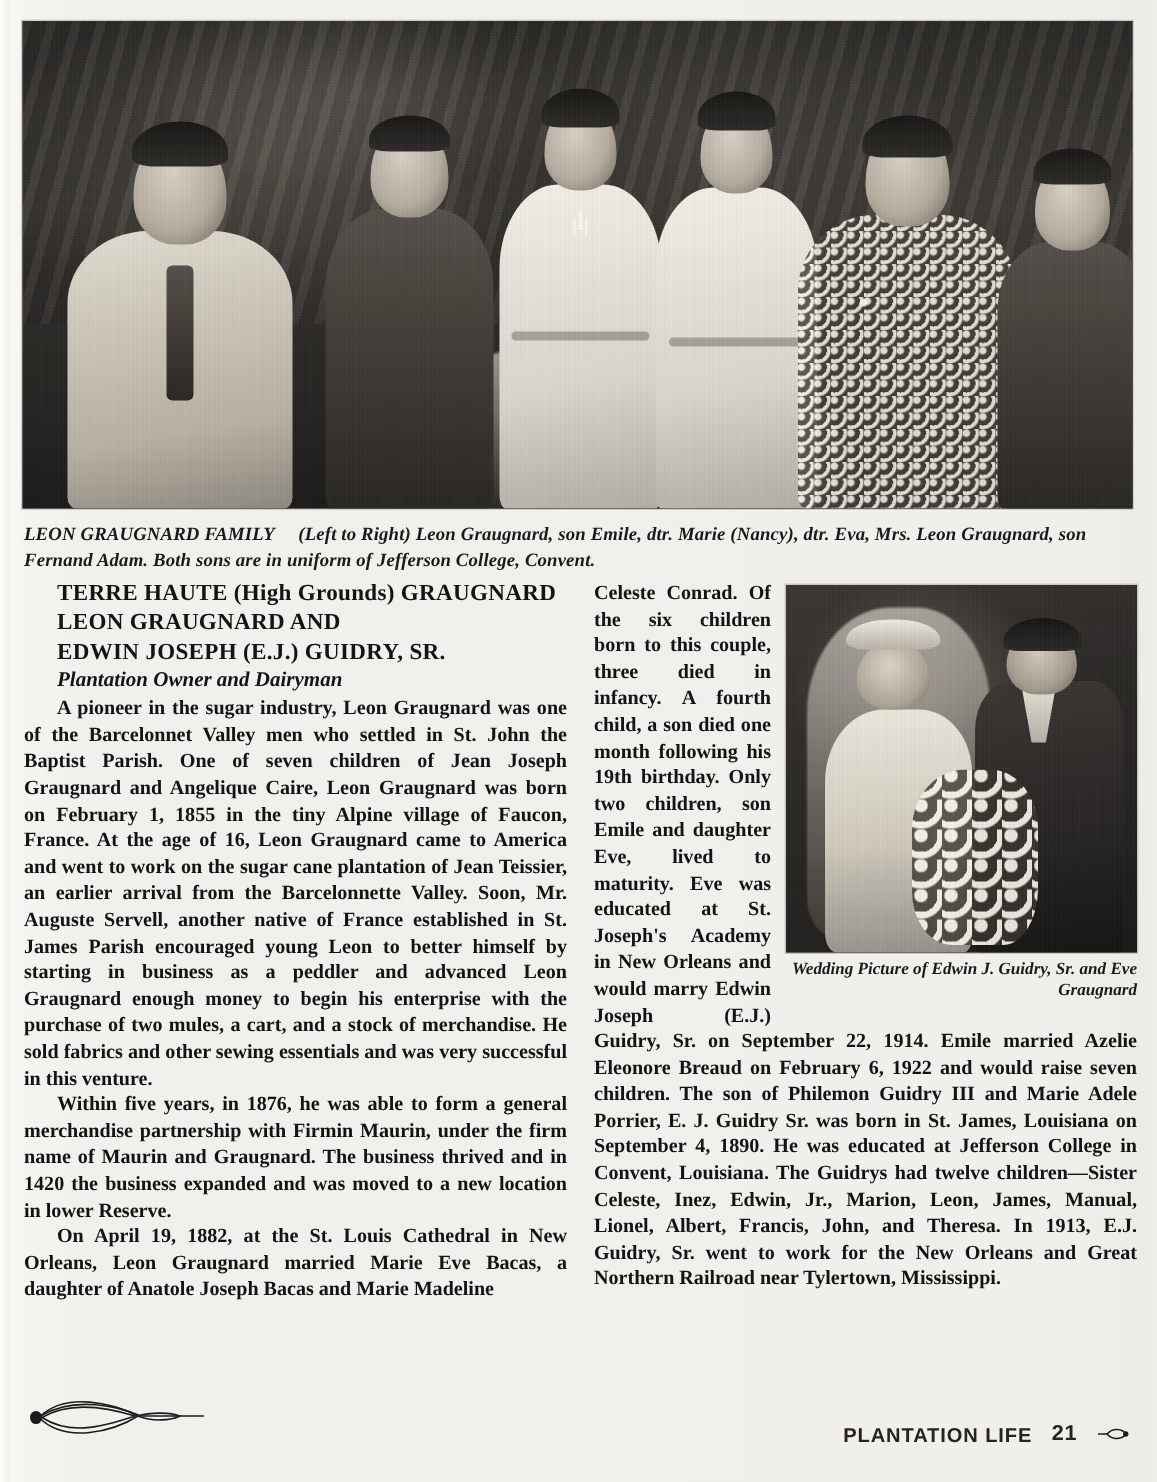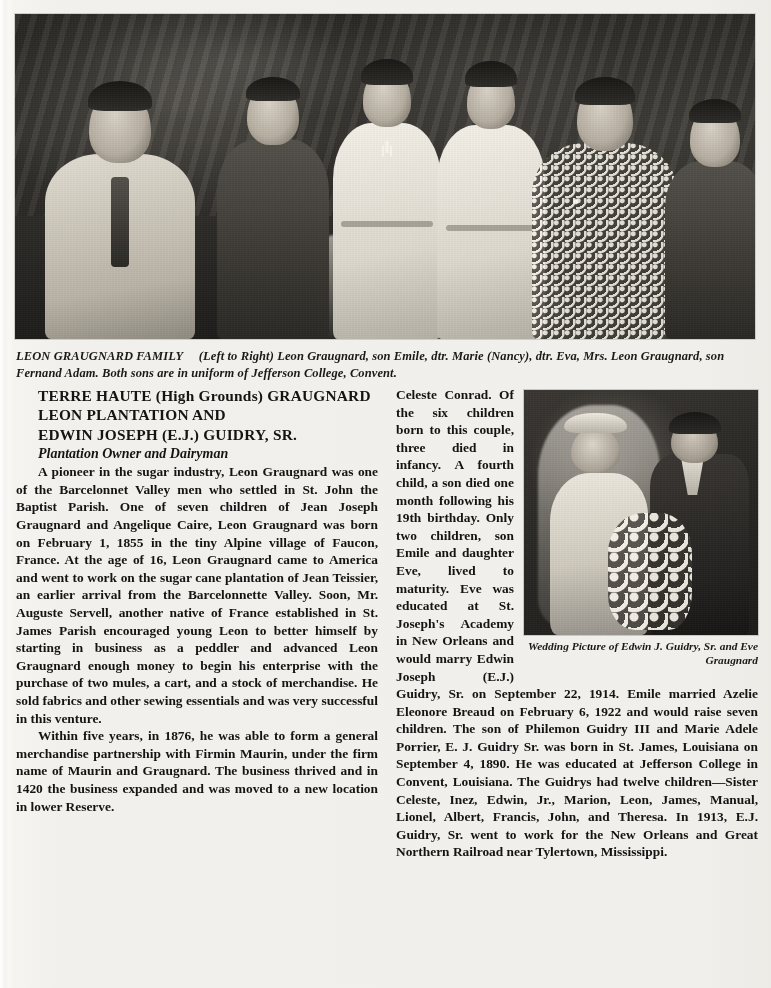--- a/index.html
+++ b/index.html
@@ -252,25 +252,26 @@
   </div>
 
   <div class="photo-caption">
     <span class="lead">LEON GRAUGNARD FAMILY</span>
     &nbsp;&nbsp;&nbsp;
     <span>(Left to Right) Leon Graugnard, son Emile, dtr. Marie (Nancy), dtr. Eva, Mrs. Leon Graugnard, son Fernand Adam. Both sons are in uniform of Jefferson College, Convent.</span>
   </div>
 
   <div class="col col-left">
     <p class="heading">TERRE HAUTE (High Grounds) GRAUGNARD</p>
-    <p class="heading">LEON PLANTATION AND</p>
+    <p class="heading">LEON GRAUGNARD AND</p>
     <p class="heading">EDWIN JOSEPH (E.J.) GUIDRY, SR.</p>
     <p class="subheading">Plantation Owner and Dairyman</p>
     <p>A pioneer in the sugar industry, Leon Graugnard was one of the Barcelonnet Valley men who settled in St. John the Baptist Parish. One of seven children of Jean Joseph Graugnard and Angelique Caire, Leon Graugnard was born on February 1, 1855 in the tiny Alpine village of Faucon, France. At the age of 16, Leon Graugnard came to America and went to work on the sugar cane plantation of Jean Teissier, an earlier arrival from the Barcelonnette Valley. Soon, Mr. Auguste Servell, another native of France established in St. James Parish encouraged young Leon to better himself by starting in business as a peddler and advanced Leon Graugnard enough money to begin his enterprise with the purchase of two mules, a cart, and a stock of merchandise. He sold fabrics and other sewing essentials and was very successful in this venture.</p>
     <p>Within five years, in 1876, he was able to form a general merchandise partnership with Firmin Maurin, under the firm name of Maurin and Graugnard. The business thrived and in 1420 the business expanded and was moved to a new location in lower Reserve.</p>
+    <p>On April 19, 1882, at the St. Louis Cathedral in New Orleans, Leon Graugnard married Marie Eve Bacas, a daughter of Anatole Joseph Bacas and Marie Madeline</p>
   </div>
 
   <div class="col col-right">
     <div class="wed-wrap">
       <div class="wed-photo">
         <div class="wed-bg"></div>
         <div class="bride-veil"></div>
         <div class="groom-suit"></div>
         <div class="groom-shirt"></div>
         <div class="groom-head"></div>
@@ -279,15 +280,39 @@
         <div class="bride-head"></div>
         <div class="bride-crown"></div>
         <div class="bouquet"></div>
         <div class="fp-noise"></div>
       </div>
       <div class="wed-caption">Wedding Picture of Edwin J. Guidry, Sr. and Eve Graugnard</div>
     </div>
     <p style="text-indent:0;">Celeste Conrad. Of the six children born to this couple, three died in infancy. A fourth child, a son died one month following his 19th birthday. Only two children, son Emile and daughter Eve, lived to maturity. Eve was educated at St. Joseph's Academy in New Orleans and would marry Edwin Joseph (E.J.) Guidry, Sr. on September 22, 1914. Emile married Azelie Eleonore Breaud on February 6, 1922 and would raise seven children. The son of Philemon Guidry III and Marie Adele Porrier, E. J. Guidry Sr. was born in St. James, Louisiana on September 4, 1890. He was educated at Jefferson College in Convent, Louisiana. The Guidrys had twelve children—Sister Celeste, Inez, Edwin, Jr., Marion, Leon, James, Manual, Lionel, Albert, Francis, John, and Theresa. In 1913, E.J. Guidry, Sr. went to work for the New Orleans and Great Northern Railroad near Tylertown, Mississippi.</p>
   </div>
 
+  <div class="footer">
+    <svg class="ornament-left" viewBox="0 0 128 42">
+      <g fill="none" stroke="#1d1c1a" stroke-width="1.1">
+        <path d="M12 21 C 30 3, 62 12, 78 20 C 62 30, 30 39, 12 21 Z"></path>
+        <path d="M14 21 C 34 9, 60 15, 76 20 C 58 26, 34 34, 14 21 Z"></path>
+        <path d="M13 20 C 36 6, 66 14, 80 20"></path>
+        <path d="M78 20 C 88 17, 100 18, 106 20 C 100 23, 88 24, 78 20 Z"></path>
+        <path d="M80 20 L 122 20"></path>
+      </g>
+      <ellipse cx="10" cy="21" rx="4" ry="4.4" fill="#1d1c1a"></ellipse>
+    </svg>
+
+    <div class="footer-right">
+      <span>PLANTATION LIFE</span>
+      <span class="footer-page">21</span>
+      <svg class="ornament-right" viewBox="0 0 22 12">
+        <g fill="none" stroke="#1d1c1a" stroke-width="1">
+          <path d="M7 6 C 11 1.5, 17 2.5, 20 6 C 17 9.5, 11 10.5, 7 6 Z"></path>
+          <path d="M7 6 L 1 6"></path>
+        </g>
+        <circle cx="19.5" cy="6" r="1.8" fill="#1d1c1a"></circle>
+      </svg>
+    </div>
+  </div>
 
   <div class="scan-edge"></div>
 </div>
 
 </body></html>

